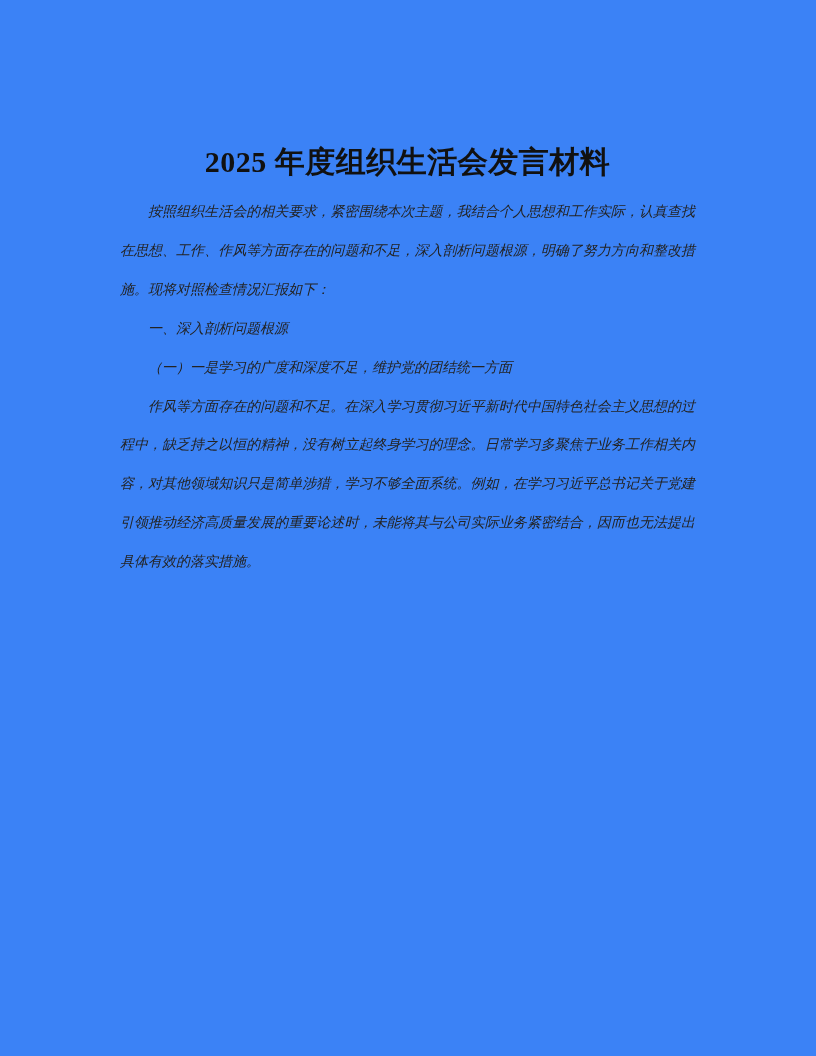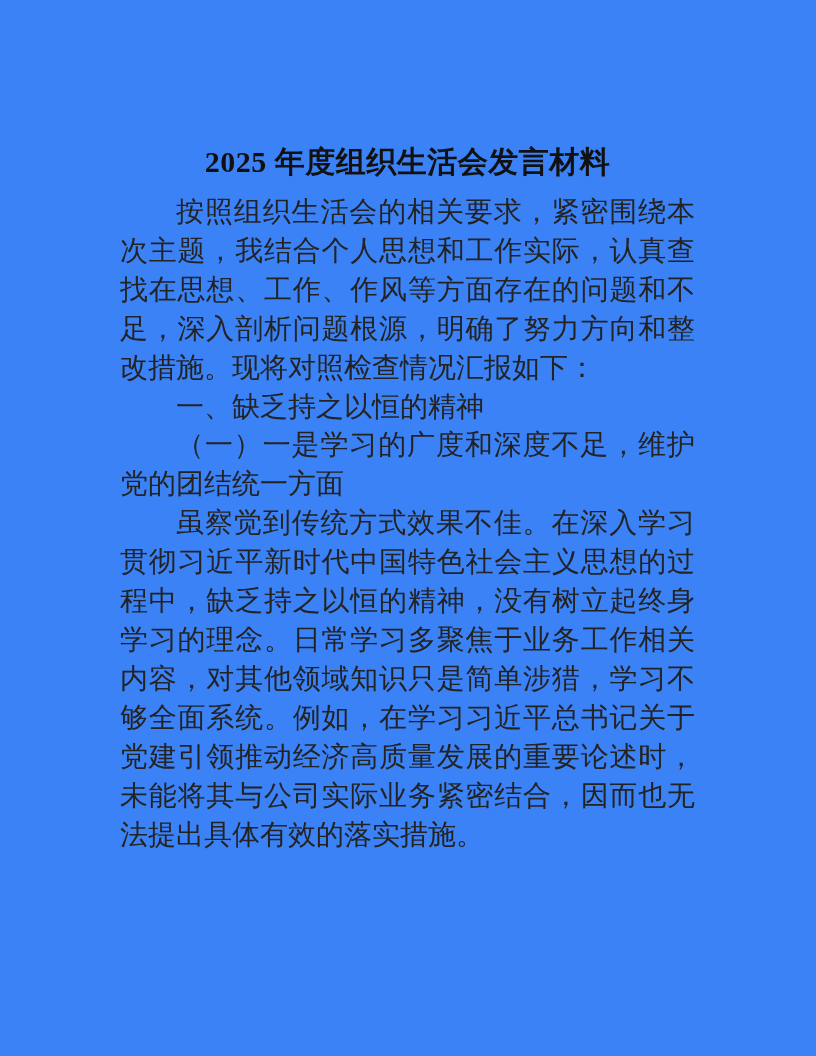--- a/index.html
+++ b/index.html
@@ -24,36 +24,37 @@
     font-size: 30px;
     line-height: 44px;
     font-weight: bold;
     color: #111111;
     text-align: center;
     letter-spacing: 0.5px;
     white-space: nowrap;
   }
   .doc-para {
     margin: 0;
-    font-size: 28px;
+    font-size: 14px;
     line-height: 38.9px;
     text-align: justify;
     text-justify: inter-ideograph;
     text-indent: 2em;
     font-weight: normal;
     color: #232323;
+    font-style: italic;
   }
 </style>
 </head>
 <body>
 
 <div class="page">
   <h1 class="doc-title">2025 年度组织生活会发言材料</h1>
 
   <p class="doc-para">按照组织生活会的相关要求，紧密围绕本次主题，我结合个人思想和工作实际，认真查找在思想、工作、作风等方面存在的问题和不足，深入剖析问题根源，明确了努力方向和整改措施。现将对照检查情况汇报如下：</p>
 
-  <p class="doc-para">一、缺乏持之以恒的精神</p>
+  <p class="doc-para">一、深入剖析问题根源</p>
 
   <p class="doc-para">（一）一是学习的广度和深度不足，维护党的团结统一方面</p>
 
-  <p class="doc-para">虽察觉到传统方式效果不佳。在深入学习贯彻习近平新时代中国特色社会主义思想的过程中，缺乏持之以恒的精神，没有树立起终身学习的理念。日常学习多聚焦于业务工作相关内容，对其他领域知识只是简单涉猎，学习不够全面系统。例如，在学习习近平总书记关于党建引领推动经济高质量发展的重要论述时，未能将其与公司实际业务紧密结合，因而也无法提出具体有效的落实措施。</p>
+  <p class="doc-para">作风等方面存在的问题和不足。在深入学习贯彻习近平新时代中国特色社会主义思想的过程中，缺乏持之以恒的精神，没有树立起终身学习的理念。日常学习多聚焦于业务工作相关内容，对其他领域知识只是简单涉猎，学习不够全面系统。例如，在学习习近平总书记关于党建引领推动经济高质量发展的重要论述时，未能将其与公司实际业务紧密结合，因而也无法提出具体有效的落实措施。</p>
 
 </div>
 
 </body></html>

